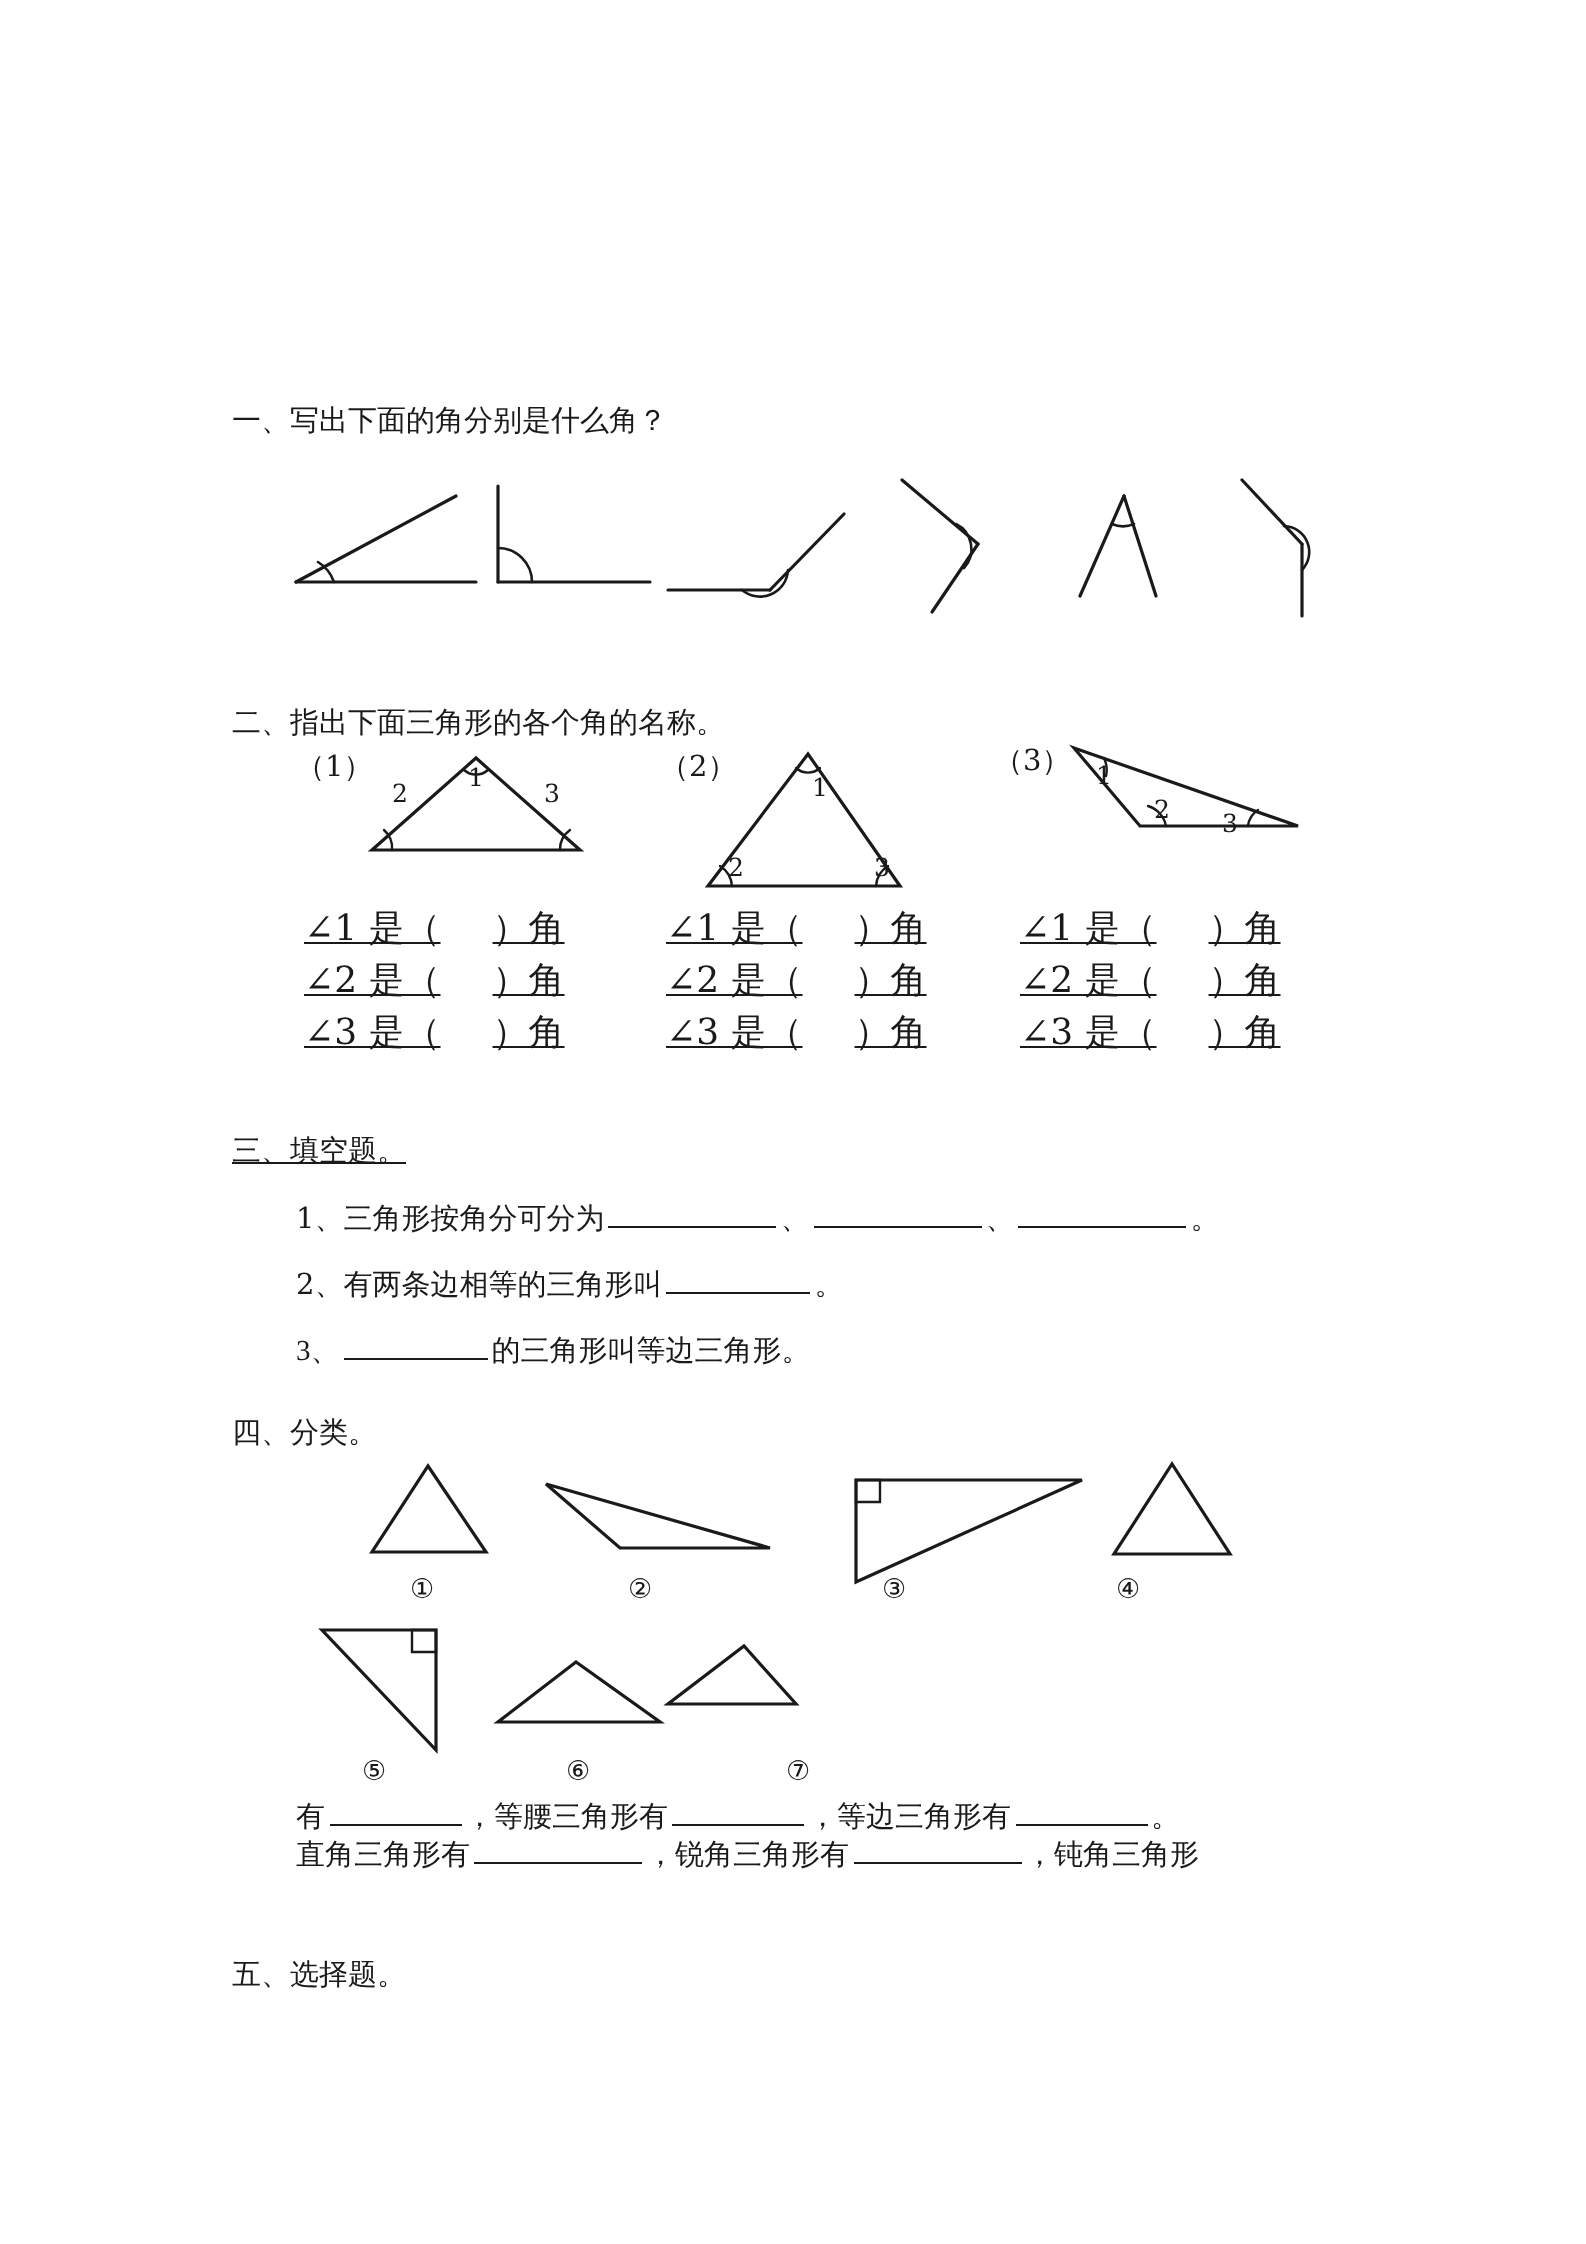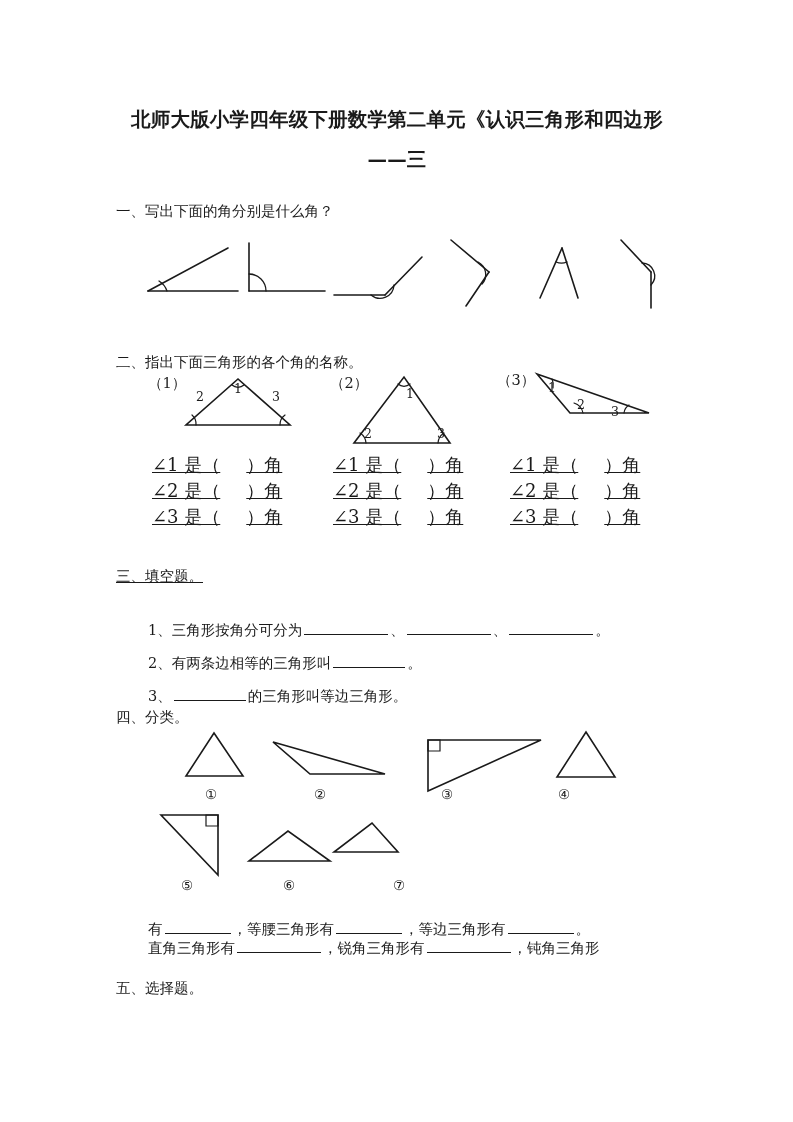--- a/index.html
+++ b/index.html
@@ -36,21 +36,20 @@
     position: absolute;
     font-size: 14.5px;
     line-height: 22px;
     white-space: nowrap;
   }
   .sub-line {
     position: absolute;
     font-size: 14.5px;
     line-height: 24px;
     white-space: nowrap;
-    margin-top: 20px;
   }
   .fig-layer {
     position: absolute;
     left: 0; top: 0;
     width: 793px; height: 1122px;
     pointer-events: none;
   }
   .blank {
     display: inline-block;
     border-bottom: 1.3px solid #1a1a1a;
@@ -85,21 +84,20 @@
     font-size: 12.5px;
     font-family: "DejaVu Serif", "Liberation Serif", serif;
   }
 </style>
 </head>
 <body>
 
 <div class="page">
 
   <div class="doc-title">
-    <div>北师大版小学四年级下册数学第二单元《认识三角形和四边形——三</div>
   </div>
 
   <div class="sec-head" style="left:116px; top:351px;">二、指出下面三角形的各个角的名称。</div>
 
   <div class="sec-head" style="left:116px; top:200px;">一、写出下面的角分别是什么角？</div>
 
   <div class="grp-label" style="left:148px; top:374px;">（1）</div>
   <div class="grp-label" style="left:330px; top:374px;">（2）</div>
   <div class="grp-label" style="left:497px; top:371px;">（3）</div>
 
@@ -154,21 +152,21 @@
   <div class="sec-head" style="left:116px; top:565px;text-decoration:underline;">三、填空题。</div>
 
   <div class="sub-line" style="left:148px; top:598px;">
     <span>1、</span><span>三角形按角分可分为</span><span class="blank b-long"></span><span>、</span><span class="blank b-long"></span><span>、</span><span class="blank b-long"></span><span>。</span>
   </div>
 
   <div class="sub-line" style="left:148px; top:631px;">
     <span>2、</span><span>有两条边相等的三角形叫</span><span class="blank b-mid"></span><span>。</span>
   </div>
 
-  <div class="sub-line" style="left:148px; top:664px;">
+  <div class="sub-line" style="left:148px; top:664px;font-family:Liberation Serif, serif;">
     <span>3、</span><span class="blank b-mid"></span><span>的三角形叫等边三角形。</span>
   </div>
 
   <div class="sec-head" style="left:116px; top:706px;text-align:center;">四、分类。</div>
 
   <div class="tri-cap" style="left:196px; top:786px;">①</div>
   <div class="tri-cap" style="left:305px; top:786px;">②</div>
   <div class="tri-cap" style="left:432px; top:786px;">③</div>
   <div class="tri-cap" style="left:549px; top:786px;">④</div>
 

